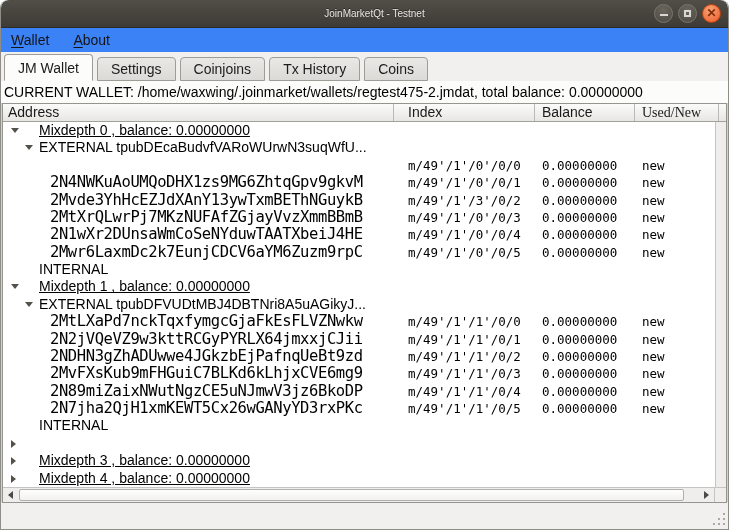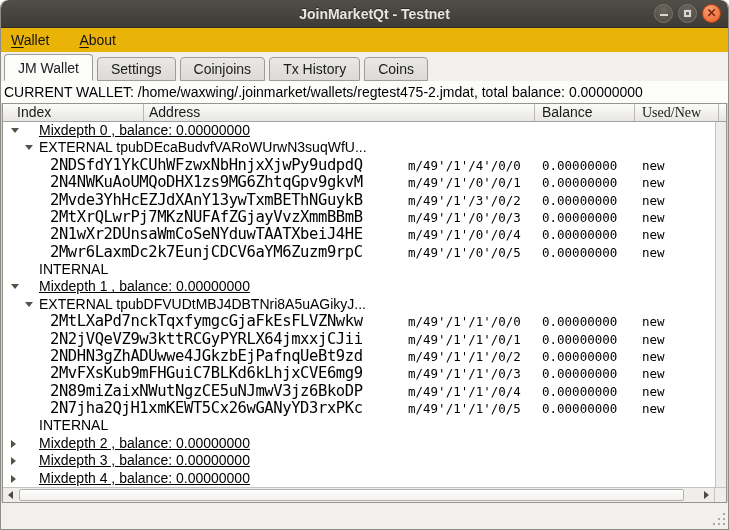--- a/index.html
+++ b/index.html
@@ -4,30 +4,30 @@
 <style>
   html,body{margin:0;padding:0;background:#ffffff;}
   *{box-sizing:border-box;}
   .window{position:relative;width:729px;height:530px;background:#f1f0ee;
     font-family:"Liberation Sans",sans-serif;border-radius:8px 8px 0 0;overflow:hidden;
     border:1px solid #8f8d88;border-top:none;}
   
   .titlebar{height:28px;background:linear-gradient(var(--titlebar_top,#514d47),var(--titlebar_bottom,#3e3b36));
     border-bottom:1px solid #2d2b27;display:flex;align-items:center;justify-content:center;position:relative;
     border-radius:8px 8px 0 0;}
-  .title{color:#e8e6e2;font-weight:bold;font-size:14px;text-shadow:0 -1px 0 rgba(0,0,0,.45);margin-left:20px;}
+  .title{color:#e8e6e2;font-weight:normal;font-size:10px;text-shadow:0 -1px 0 rgba(0,0,0,.45);margin-left:20px;}
   .win-controls{position:absolute;right:7px;top:4px;display:flex;gap:5px;}
   .win-btn{width:19px;height:19px;border-radius:50%;display:flex;align-items:center;justify-content:center;cursor:default;}
   .win-btn.plain{background:radial-gradient(circle at 50% 30%,#6b665e,#4c4942);border:1px solid #7b776f;}
   .glyph-minus{width:8px;height:2px;background:#d9d7d3;margin-top:3px;}
   .glyph-max{width:7px;height:7px;border:2px solid #d9d7d3;}
   .win-btn.close{background:radial-gradient(circle at 40% 28%,#f9a274,var(--close_button,#ee5b28));border:1px solid #c1450f;}
   .glyph-close{color:#7e2c0a;font-size:12px;font-weight:bold;line-height:1;margin-top:-1px;}
   
-  .menubar{height:24px;display:flex;align-items:center;gap:30px;padding-left:10px;background:#eab308;font-size:14px;color:#141414;}
+  .menubar{height:24px;display:flex;align-items:center;gap:24px;padding-left:10px;background:#3b82f6;font-size:14px;color:#141414;}
   .menu-item .accel{text-decoration:underline;text-underline-offset:2px;}
   
   .tabbar{height:29px;display:flex;align-items:flex-end;padding-left:3px;background:#f1f0ee;position:relative;z-index:2;}
   .tab{height:24px;line-height:22px;padding:0 13px;font-size:14px;color:#1c1c1c;
     background:linear-gradient(#eae8e5,#dcdad6);border:1px solid #9e9c97;border-radius:4px 4px 0 0;margin-right:4px;}
   .tab.active{height:27px;line-height:27px;background:#fcfcfb;border-bottom:1px solid #fcfcfb;position:relative;z-index:3;}
   .pane{background:#bef264;border-top:1px solid #9e9c97;margin-top:-1px;height:422px;position:relative;z-index:1;}
   
   .walletbar{height:22px;line-height:22px;padding-left:3px;font-size:14px;color:#000;
     white-space:nowrap;overflow:hidden;background:#fcfcfb;}
@@ -98,38 +98,37 @@
     <div class="tab">Coinjoins</div>
     <div class="tab">Tx History</div>
     <div class="tab">Coins</div>
   </div>
 
   <div class="pane">
     <div class="walletbar">CURRENT WALLET: /home/waxwing/.joinmarket/wallets/regtest475-2.jmdat, total balance: 0.00000000</div>
 
     <div class="tree">
       <div class="thead">
+        <div class="hcell hc0">Address</div>
         <div class="hcell hc1">Index</div>
-        <div class="hcell hc0">Address</div>
         <div class="hcell hc2">Balance</div>
         <div class="hcell hc3">Used/New</div>
         <div class="hcell hc4"></div>
       </div>
       <div class="tviewport">
           <div class="trow d0">
             <span class="arrow down"></span>
             <span class="r-label">Mixdepth 0 , balance: 0.00000000</span>
           </div>
           <div class="trow d1">
             <span class="arrow down"></span>
             <span class="r-label">EXTERNAL tpubDEcaBudvfVARoWUrwN3suqWfU...</span>
           </div>
           <div class="trow d2">
-            <span class="lbl-addr">2NDSfdY1YkCUhWFzwxNbHnjxXjwPy9udpdQ</span>
-            <span class="r-cell r-index">m/49'/1'/4'/0/0</span>
+            <span class="r-cell r-index">m/49'/1'/0'/0/0</span>
             <span class="r-cell r-balance">0.00000000</span>
             <span class="r-cell r-status">new</span>
           </div>
           <div class="trow d2">
             <span class="lbl-addr">2N4NWKuAoUMQoDHX1zs9MG6ZhtqGpv9gkvM</span>
             <span class="r-cell r-index">m/49'/1'/0'/0/1</span>
             <span class="r-cell r-balance">0.00000000</span>
             <span class="r-cell r-status">new</span>
           </div>
           <div class="trow d2">
@@ -201,21 +200,20 @@
             <span class="lbl-addr">2N7jha2QjH1xmKEWT5Cx26wGANyYD3rxPKc</span>
             <span class="r-cell r-index">m/49'/1'/1'/0/5</span>
             <span class="r-cell r-balance">0.00000000</span>
             <span class="r-cell r-status">new</span>
           </div>
           <div class="trow d1">
             <span class="r-label">INTERNAL</span>
           </div>
           <div class="trow d0">
             <span class="arrow right"></span>
-            <span class="r-label">Mixdepth 2 , balance: 0.00000000</span>
           </div>
           <div class="trow d0">
             <span class="arrow right"></span>
             <span class="r-label">Mixdepth 3 , balance: 0.00000000</span>
           </div>
           <div class="trow d0">
             <span class="arrow right"></span>
             <span class="r-label">Mixdepth 4 , balance: 0.00000000</span>
           </div>
         </div>

